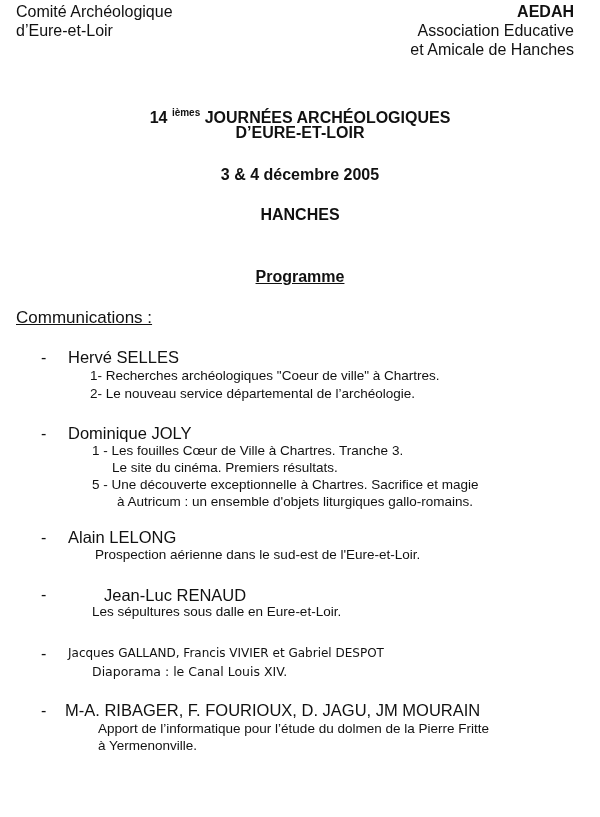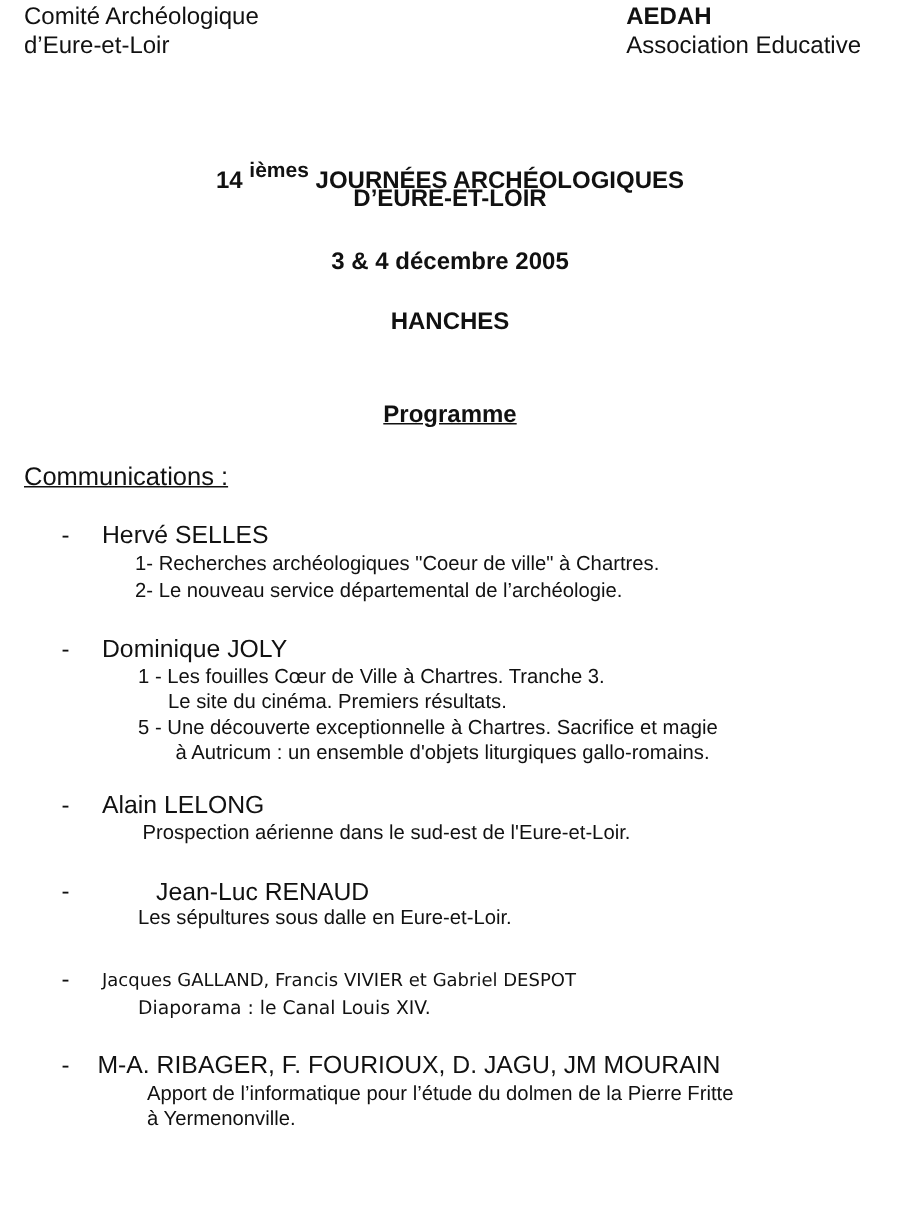--- a/index.html
+++ b/index.html
@@ -12,27 +12,27 @@
       height: 817px;
       position: relative;
       overflow: hidden;
       font-family: "Liberation Sans", sans-serif;
       color: #111111;
     }
     .abs { position: absolute; white-space: nowrap; }
 
     
     .hdr-left { left: 16px; top: 2px; font-size: 16px; line-height: 19px; }
-    .hdr-right { right: 26px; top: 2px; font-size: 16px; line-height: 19px; text-align: left; }
+    .hdr-right { right: 26px; top: 2px; font-size: 16px; line-height: 19px; text-align: right; }
     .hdr-title { font-weight: bold; }
 
     
     .center { left: 0; width: 600px; text-align: center; font-weight: bold; }
     .t1 { top: 103px; font-size: 16px; line-height: 20px; }
-    .t1 sup { font-size: 14px; vertical-align: 7px; font-weight: bold; }
+    .t1 sup { font-size: 10px; vertical-align: 7px; font-weight: bold; }
     .t2 { top: 123px; font-size: 16px; line-height: 20px; }
     .t3 { top: 165px; font-size: 16px; line-height: 20px; }
     .t4 { top: 205px; font-size: 16px; line-height: 20px; }
     .t5 { top: 246px; font-size: 16px; line-height: 20px; text-decoration: underline; margin-top: 21px; }
 
     .section-title { left: 16px; top: 307px; font-size: 17px; line-height: 21px; text-decoration: underline; }
 
     .dash { left: 41px; font-size: 16px; line-height: 20px; }
     .speaker { left: 68px; font-size: 16.5px; line-height: 20px; }
     .speaker.alt { font-family: "DejaVu Sans", sans-serif; font-size: 12px; }
@@ -43,20 +43,21 @@
 <body>
 
 <div class="abs hdr-left">
   <div>Comité Archéologique</div>
   <div>d’Eure-et-Loir</div>
 </div>
 
 <div class="abs hdr-right">
   <div class="hdr-title">AEDAH</div>
   <div>Association Educative</div>
+  <div>et Amicale de Hanches</div>
 </div>
 
 <div class="abs center t1">
   <span>14</span>
   <sup>ièmes</sup>
   <span>JOURNÉES ARCHÉOLOGIQUES</span>
 </div>
 <div class="abs center t2">D’EURE-ET-LOIR</div>
 <div class="abs center t3">3 &amp; 4 décembre 2005</div>
 <div class="abs center t4">HANCHES</div>

